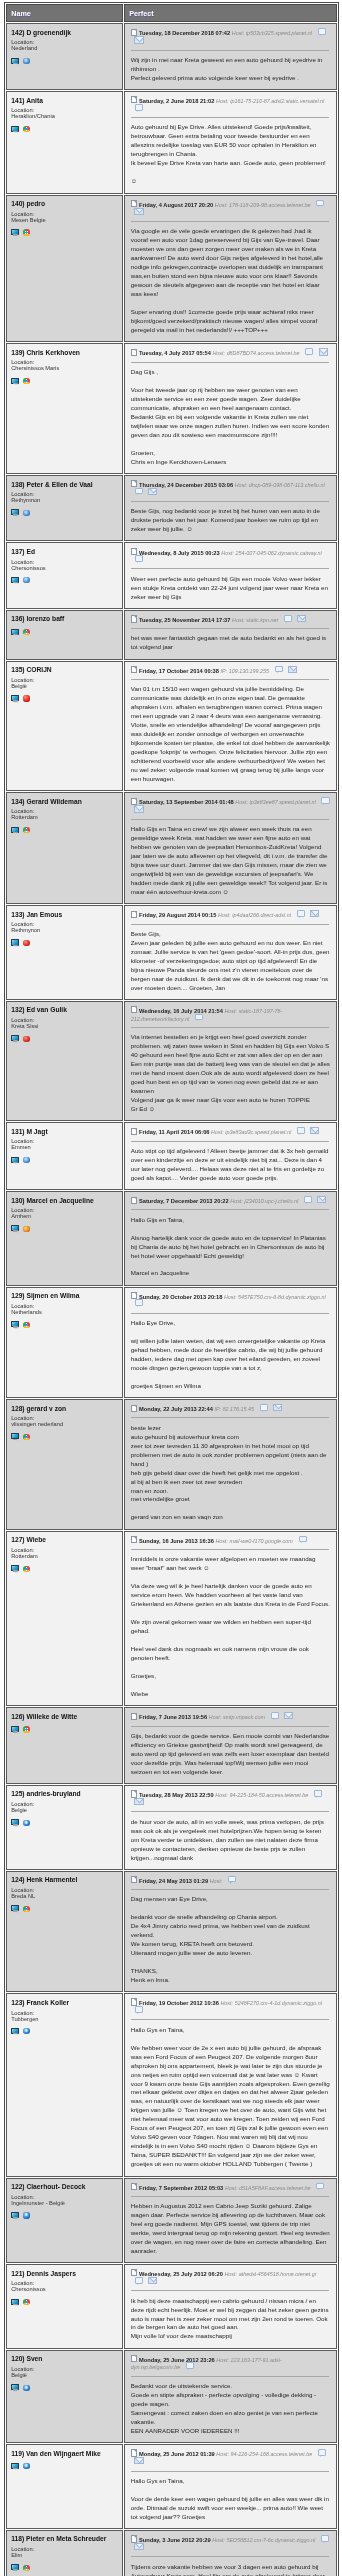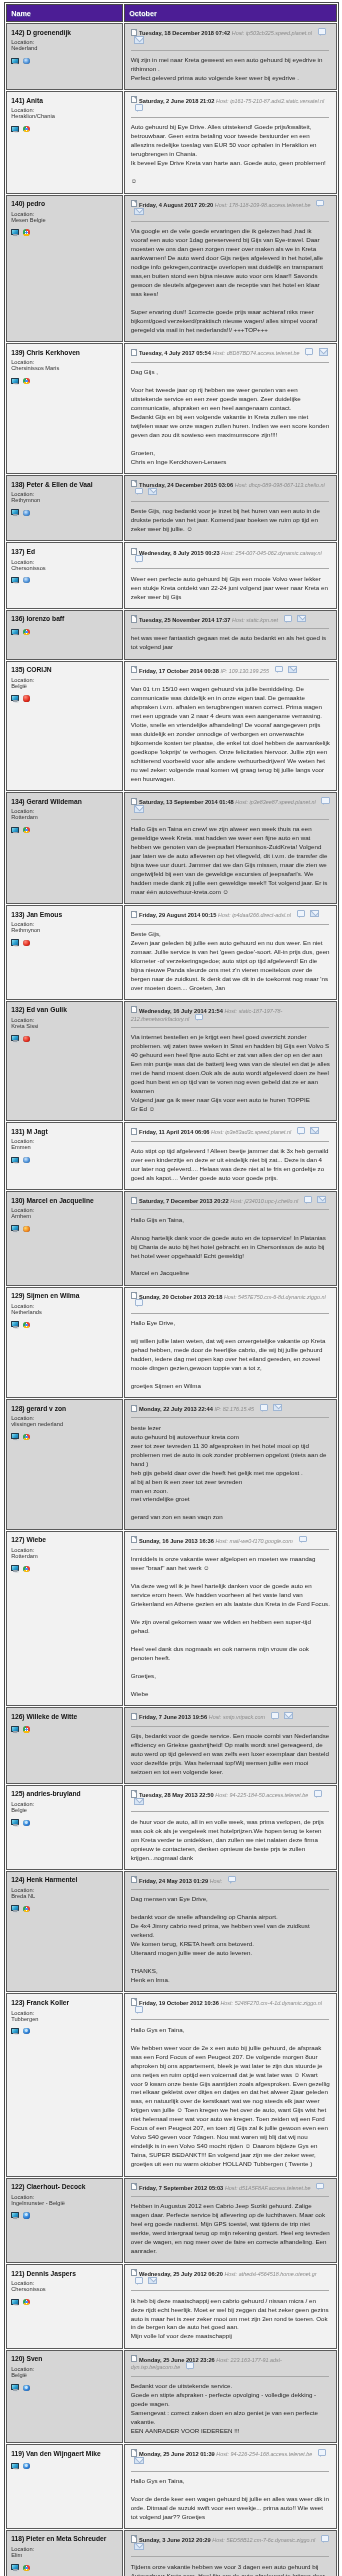--- a/index.html
+++ b/index.html
@@ -1,20 +1,20 @@
 <!DOCTYPE html>
 <html style="font-size:8.2px"><head>
 <meta charset="utf-8">
 <style>
   html,body{margin:0;padding:0;background:#ffffff;}
   body{min-height:3091px;font-family:"Liberation Sans","DejaVu Sans",sans-serif;color:#1a1a1a;}
   table.gb{border-collapse:separate;border-spacing:1.5px;margin:2.1px 3.6px;width:335px;table-layout:fixed;
            border:0.5px solid #4a4a4a;background:#fff;}
   col.c-name{width:117px;}
-  th{background:#4c1d95;color:#ffffff;text-align:left;font-size:7.2px;padding:3.6px 4.6px;
+  th{background:#737373;color:#ffffff;text-align:left;font-size:7.2px;padding:3.6px 4.6px;
      border:0.5px solid #4a4a4a;text-shadow:0.5px 0.5px 0 #5f5c9e;}
   td{border:0.5px solid #5a5a5a;vertical-align:top;font-size:6.2px;}
   tr.row-a td{background:#d6d6d6;}
   tr.row-b td{background:#f2f2f2;}
   td.namecell{padding:4.6px 4.1px 5.2px 4.6px;}
   td.comcell{padding:4.1px 5.2px 6.2px 6.2px;}
   .n-name{font-weight:bold;font-size:6.7px;color:#111;}
   .n-loc-label{font-size:5.7px;color:#333;margin-top:3.6px;}
   .n-loc{font-size:5.7px;color:#333;}
   .n-icons{margin-top:6.2px;display:flex;align-items:center;gap:4.1px;}
@@ -57,21 +57,21 @@
 <body>
 
 <table class="gb">
   <colgroup>
       <col class="c-name">
       <col>
     </colgroup>
   <thead>
     <tr>
       <th>Name</th>
-      <th>October</th>
+      <th>Perfect</th>
     </tr>
   </thead>
   <tbody>
   <tr class="row-a">
     <td class="namecell">
       <div class="n-name">142) D groenendijk</div>
       <div class="n-loc-label">Location:</div>
       <div class="n-loc">Nederland</div>
       <div class="n-icons">
         <span class="computer-icon"></span>

